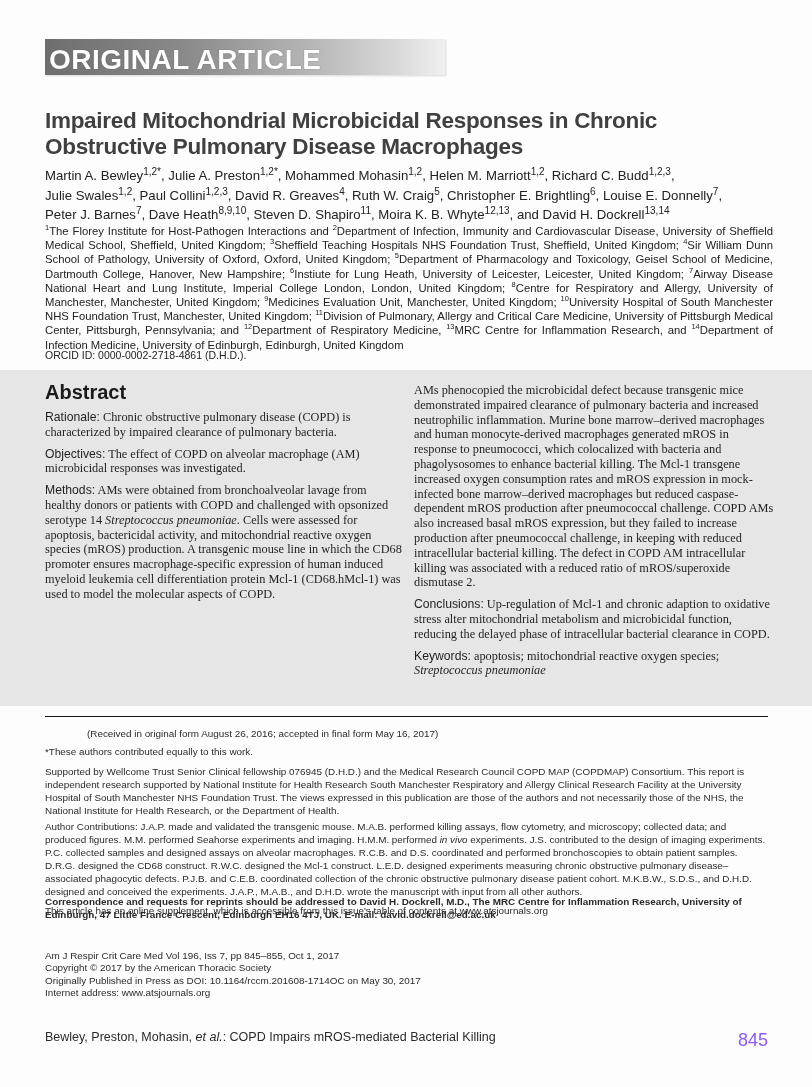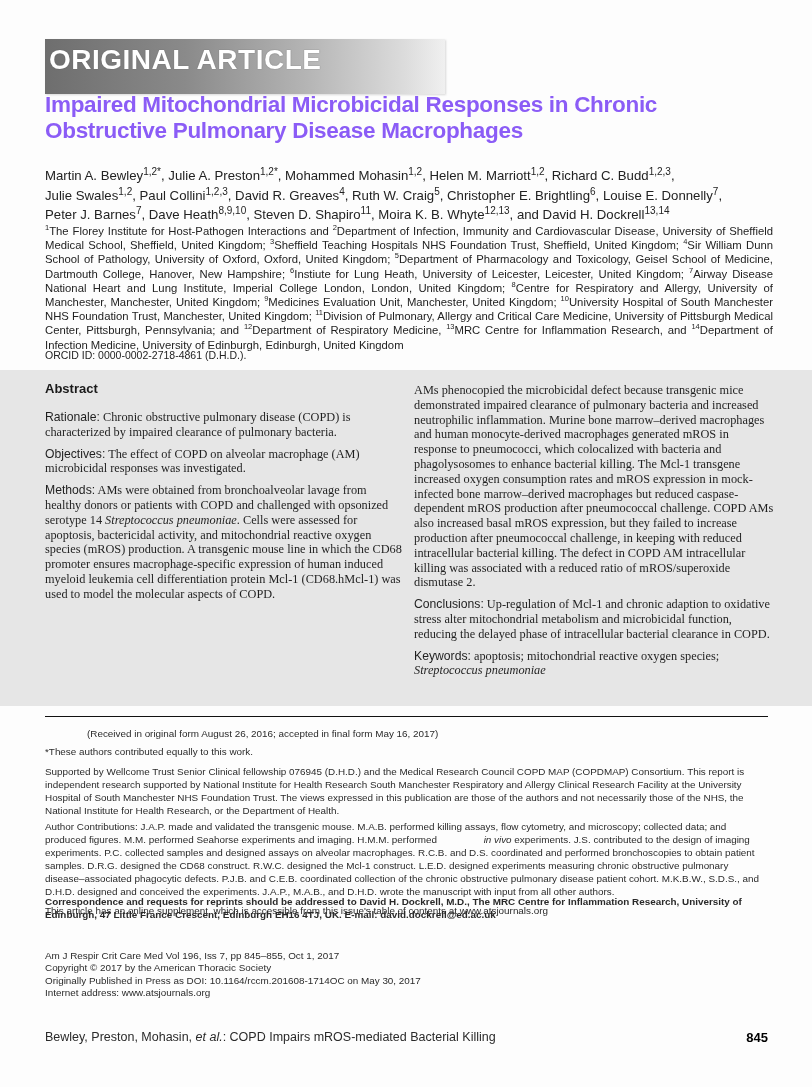--- a/index.html
+++ b/index.html
@@ -2,89 +2,89 @@
 <html><head>
 <meta charset="utf-8">
 <style>
   html, body { margin: 0; padding: 0; }
   body {
     width: 812px; height: 1087px; position: relative; overflow: hidden;
     background: #fdfdfd; color: #1a1a1a;
     font-family: "Liberation Sans", "DejaVu Sans", sans-serif;
   }
   .banner {
-    position: absolute; left: 45px; top: 39px; width: 400px; height: 55px;
+    position: absolute; left: 45px; top: 39px; width: 400px; height: 36px;
     background: linear-gradient(90deg, #6e6e6e 0%, #8a8a8a 35%, #b4b4b4 65%, #dcdcdc 90%, #f0f0f0 100%);
     box-shadow: 1px 1px 2px rgba(0,0,0,0.15);
   }
   .banner span {
     position: absolute; left: 4px; top: 5px;
     font-family: "Liberation Sans", sans-serif; font-weight: bold;
     font-size: 28px; letter-spacing: 0.5px; color: #ffffff;
     text-shadow: 0 0 1px #555;
   }
   .title {
-    position: absolute; left: 45px; top: 92px; width: 740px;
+    position: absolute; left: 45px; top: 108px; width: 740px;
     font-family: "Liberation Sans", sans-serif; font-weight: bold;
-    font-size: 22.5px; line-height: 26px; color: #8b5cf6; letter-spacing: -0.3px;
+    font-size: 22.5px; line-height: 26px; color: #404040; letter-spacing: -0.3px;
   }
   .authors {
     position: absolute; left: 45px; top: 166px; width: 730px;
     font-size: 13.2px; line-height: 19.5px; color: #222;
   }
   .authors sup { font-size: 10px; line-height: 0; }
   .affil {
     position: absolute; left: 45px; top: 224px; width: 728px;
     font-size: 11.3px; line-height: 14.2px; color: #222; text-align: justify;
   }
   .affil sup { font-size: 7.5px; line-height: 0; }
   .orcid {
     position: absolute; left: 45px; top: 349px; font-size: 10.5px; color: #222;
   }
   .abstract-box {
     position: absolute; left: 0; top: 370px; width: 812px; height: 336px;
     background: #e6e6e6;
   }
   .abs-heading {
     position: absolute; left: 45px; top: 381px;
-    font-family: "Liberation Sans", sans-serif; font-weight: bold; font-size: 13px; color: #1a1a1a;
+    font-family: "Liberation Sans", sans-serif; font-weight: bold; font-size: 20px; color: #1a1a1a;
   }
   .abs-col {
     position: absolute; width: 360px;
     font-family: "Liberation Serif", "DejaVu Serif", serif;
     font-size: 12.3px; line-height: 14.8px; color: #1f1f1f;
   }
   .abs-col p { margin: 0 0 7px 0; }
   .abs-col .lbl {
     font-family: "Liberation Sans", sans-serif; font-weight: normal; font-size: 12.2px;
   }
   .abs-col i { font-style: italic; }
   .col-left { left: 45px; top: 410px; }
   .col-right { left: 414px; top: 383px; }
   .rule {
     position: absolute; left: 45px; top: 716px; width: 723px; height: 1px; background: #111;
   }
   .foot {
     position: absolute; left: 45px; width: 725px;
     font-size: 9.9px; line-height: 13px; color: #2a2a2a;
   }
-  .foot i { font-style: italic; margin-left: 44px; }
+  .foot i { font-style: italic; }
   .f-received { top: 727px; margin-left: 42px; }
   .f-equal { top: 745px; }
   .f-support { top: 765px; }
   .f-contrib { top: 820px; }
   .f-corr { top: 895px; font-weight: bold; }
   .f-supp { top: 904px; }
   .f-cite { top: 950px; line-height: 12.3px; }
   .page-footer {
     position: absolute; left: 45px; top: 1030px; width: 723px;
     font-size: 12.5px; color: #2a2a2a;
   }
   .page-footer .pg {
-    position: absolute; right: 0; top: 0; font-weight: bold; font-size: 13px; color: #000000;
+    position: absolute; right: 0; top: 0; font-weight: normal; font-size: 18px; color: #8b5cf6;
   }
   .page-footer i { font-style: italic; }
 </style>
 </head>
 <body>
 
 <div class="banner">
   <span>ORIGINAL ARTICLE</span>
 </div>
 

